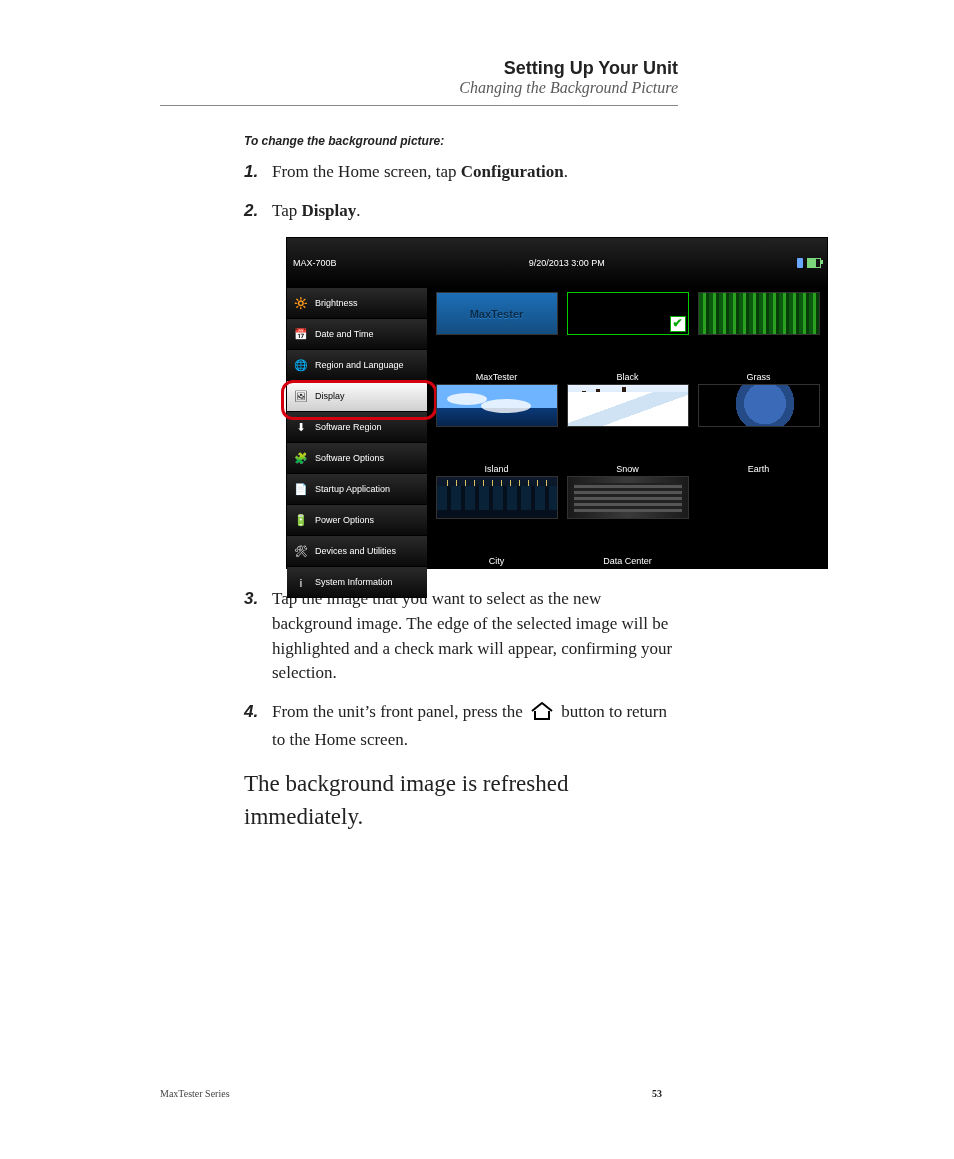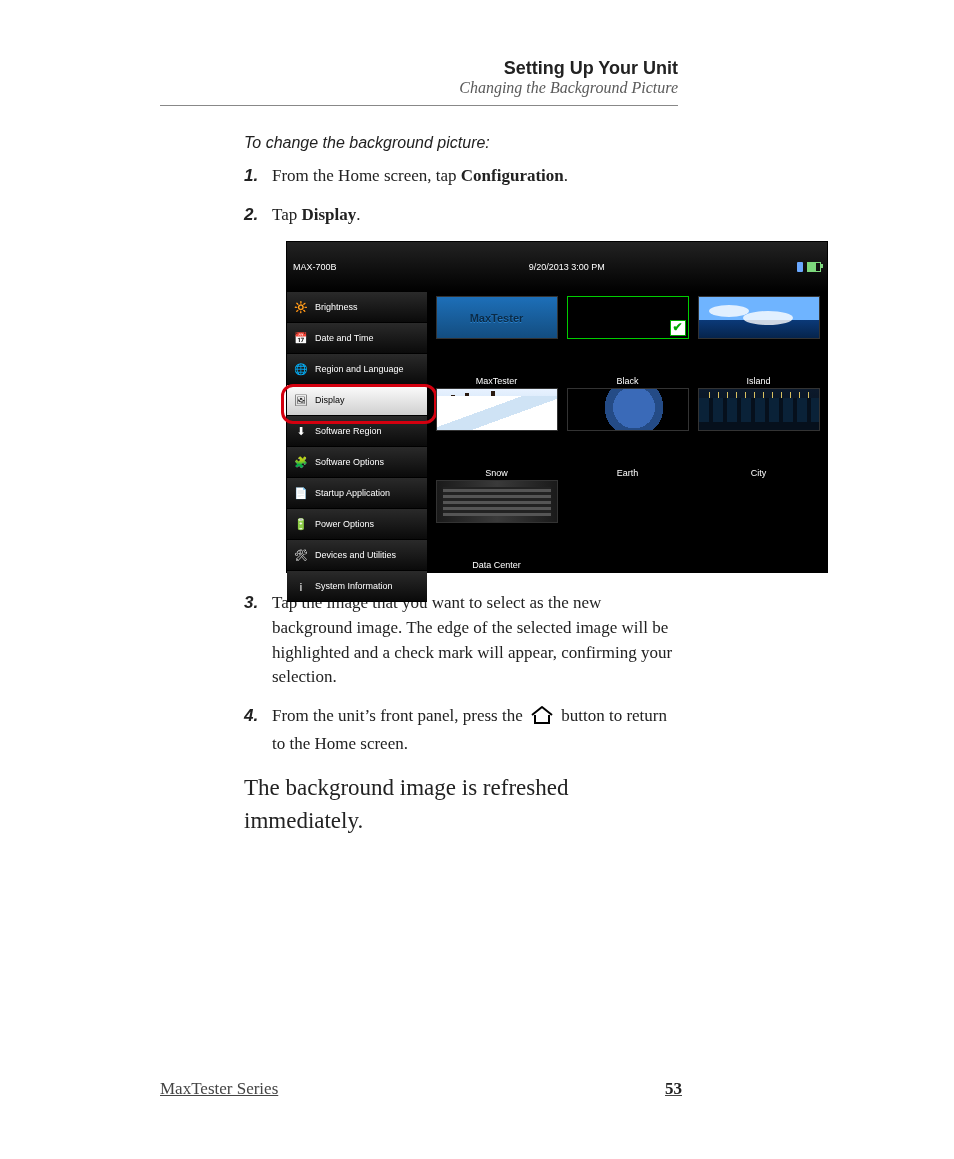--- a/index.html
+++ b/index.html
@@ -32,23 +32,23 @@
     color:#5a5a5a;
     margin-top:0;
   }
   .hdr-rule{
     border:none;
     border-top:1.5px solid #888;
     margin:8px 0 28px 0;
   }
   .section-lead{
     font-family:Verdana,Arial,sans-serif;
-    font-weight:400;
+    font-weight:700;
     font-style:italic;
-    font-size:16px;
+    font-size:12px;
     margin:0 0 12px 84px;
   }
   .step{
     display:flex;
     margin:0 0 14px 84px;
     font-size:17px;
     line-height:1.45;
   }
   .step-num{
     font-family:Verdana,Arial,sans-serif;
@@ -188,27 +188,26 @@
      background-position:bottom,bottom;
      background-repeat:no-repeat;
   }
   .th-city::before{content:"";position:absolute;bottom:8px;left:6px;width:108px;height:30px;
      background:repeating-linear-gradient(90deg,transparent 0 4px,#d8c060 4px 5px,transparent 5px 9px);}
   .th-data{background:linear-gradient(90deg,#1a1a1a,#3a3a3a 50%,#1a1a1a);position:relative;}
   .th-data::after{content:"";position:absolute;inset:6px;background:repeating-linear-gradient(0deg,#555 0 3px,#222 3px 6px);}
   
   .pg-footer{
     position:absolute;
-    left:160px;right:136px;
+    left:160px;right:156px;
     bottom:60px;
     display:flex;
     justify-content:space-between;
-    font-size:17px;
+    font-size:10px;
     color:#444;
-    text-decoration:underline;
   }
   .pg-footer .pnum{font-weight:700;color:#222;}
 </style>
 </head>
 <body>
 
 <div class="page">
 
   <div class="hdr">
     <div class="hdr-title">Setting Up Your Unit</div>
@@ -293,20 +292,24 @@
           <div class="thumb th-maxtester">
               <span>MaxTester</span>
             </div>
           <div class="caption">MaxTester</div>
         </div>
         <div class="cell selected">
           <div class="thumb th-black">
             <div class="chk">✔</div>
           </div>
           <div class="caption">Black</div>
+        </div>
+        <div class="cell">
+          <div class="thumb th-grass"></div>
+          <div class="caption">Grass</div>
         </div>
         <div class="cell">
           <div class="thumb th-island"></div>
           <div class="caption">Island</div>
         </div>
         <div class="cell">
           <div class="thumb th-snow"></div>
           <div class="caption">Snow</div>
         </div>
         <div class="cell">

